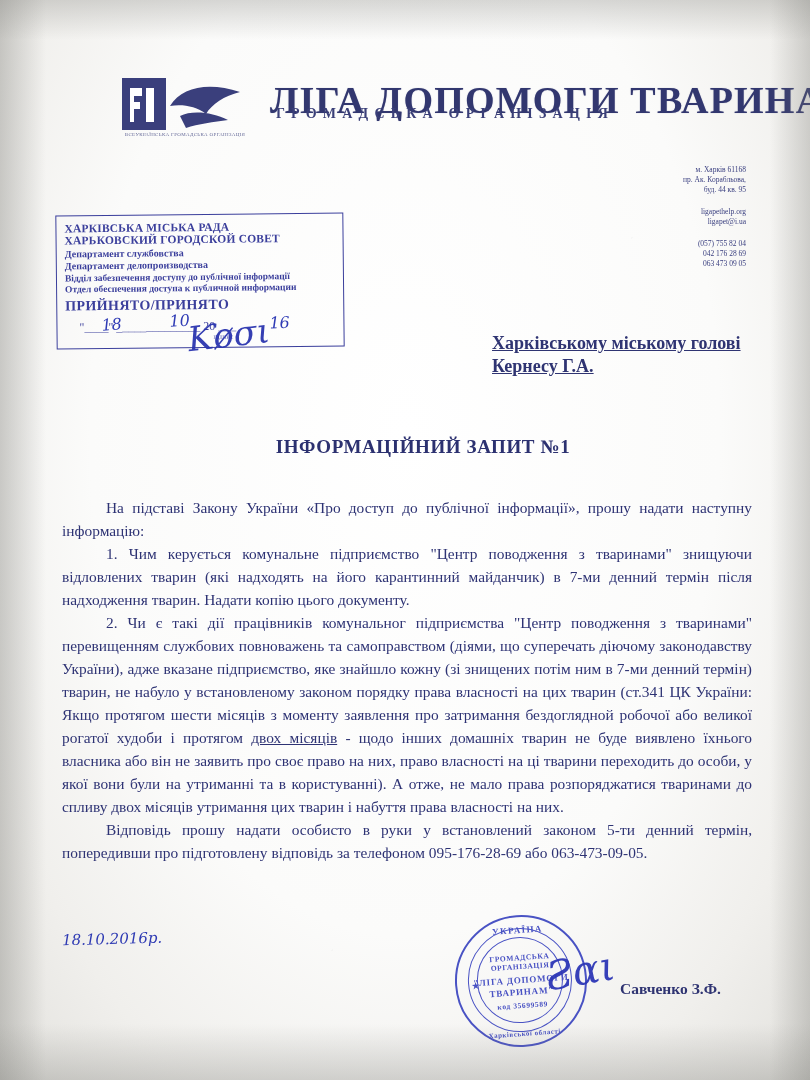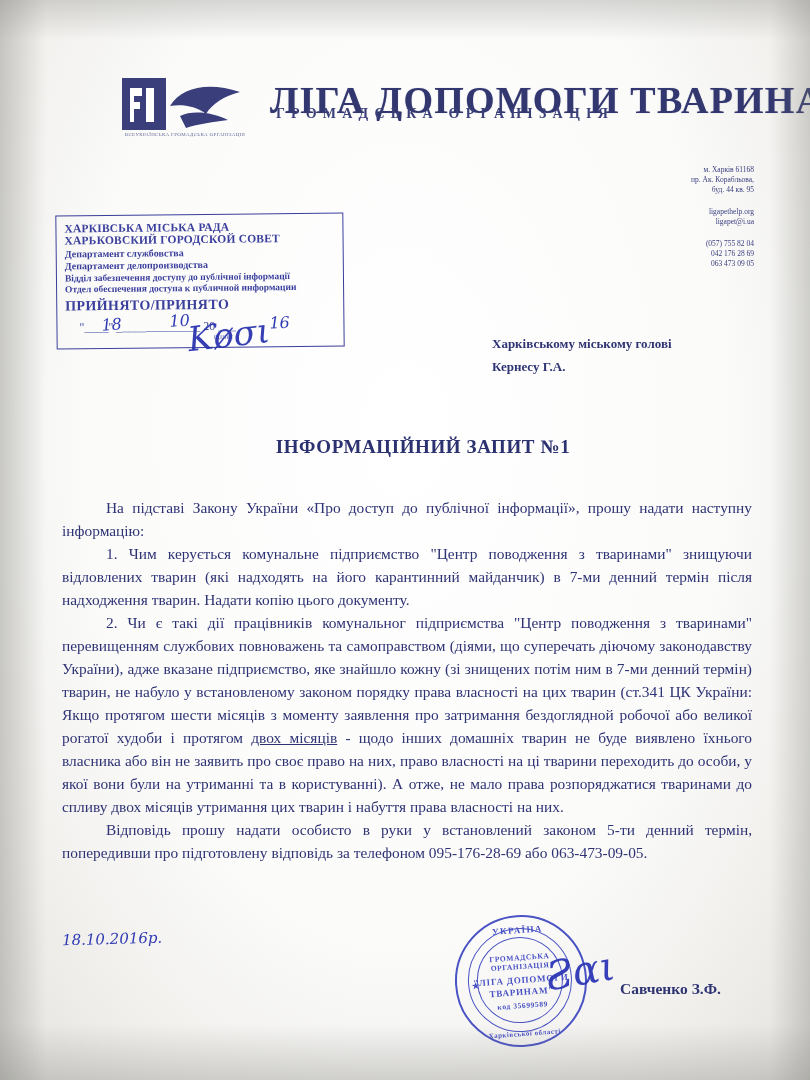--- a/index.html
+++ b/index.html
@@ -80,21 +80,21 @@
     font-size: 14px;
     letter-spacing: 6.2px;
     font-weight: bold;
     color: #3a3f78;
     white-space: nowrap;
   }
 
   
   .contacts {
     position: absolute;
-    right: 56px;
+    right: 64px;
     top: 165px;
     width: 150px;
     text-align: right;
     font-size: 7.5px;
     line-height: 10px;
     color: #3b4080;
     font-family: "Liberation Serif", serif;
   }
   .contacts .group { margin-bottom: 12px; }
   .contacts .group.phones { margin-bottom: 0; }
@@ -165,24 +165,25 @@
     transform: rotate(-6deg);
     opacity: 0.95;
   }
 
   
   .addressee {
     position: absolute;
     left: 492px;
     top: 332px;
     width: 300px;
-    font-size: 13px;
+    font-size: 18px;
     line-height: 23px;
     color: #2f3472;
     font-weight: bold;
+    text-decoration: underline;
   }
 
   
   .doc-title {
     position: absolute;
     left: 0; right: 0;
     top: 436px;
     text-align: center;
     font-size: 19px;
     font-weight: bold;

